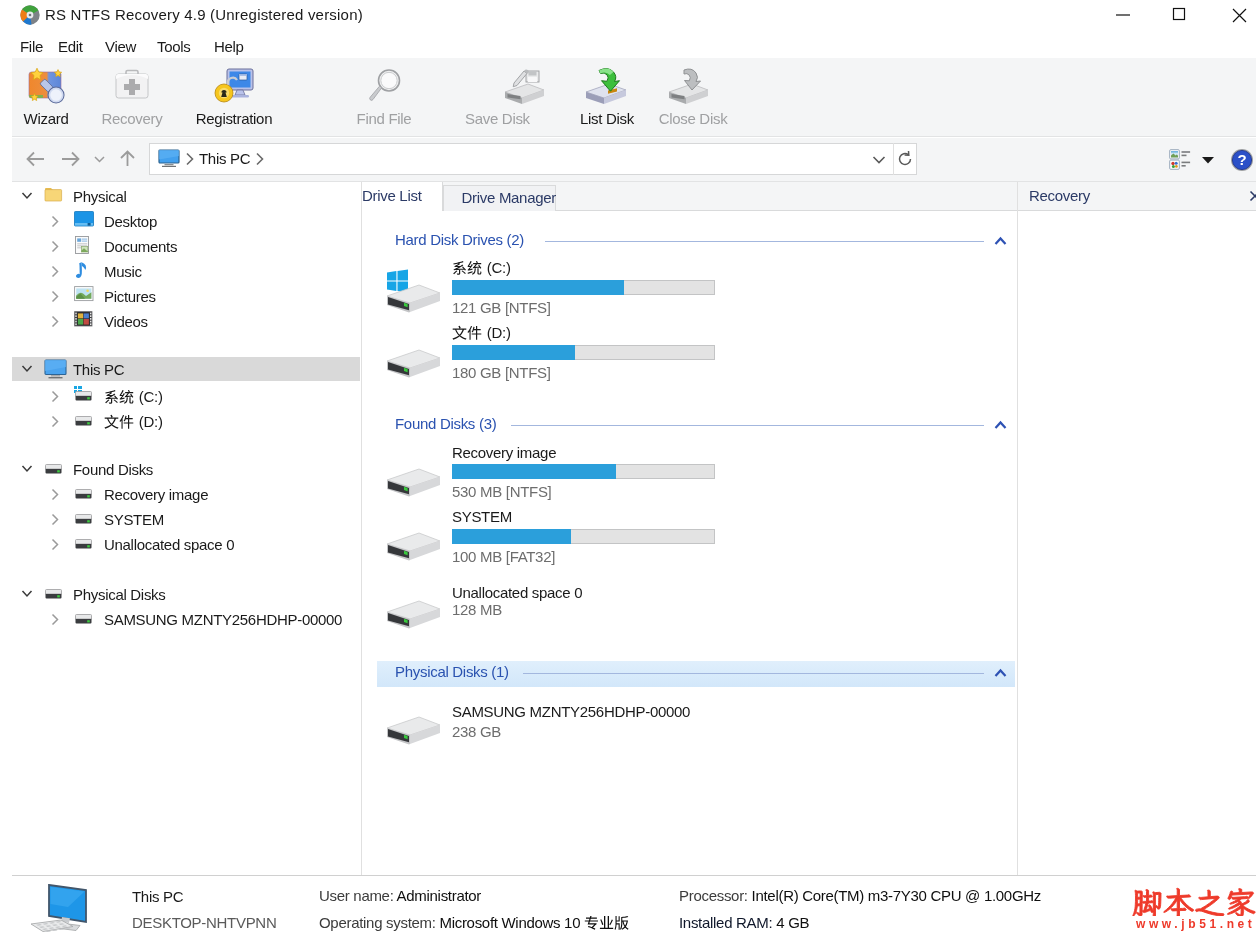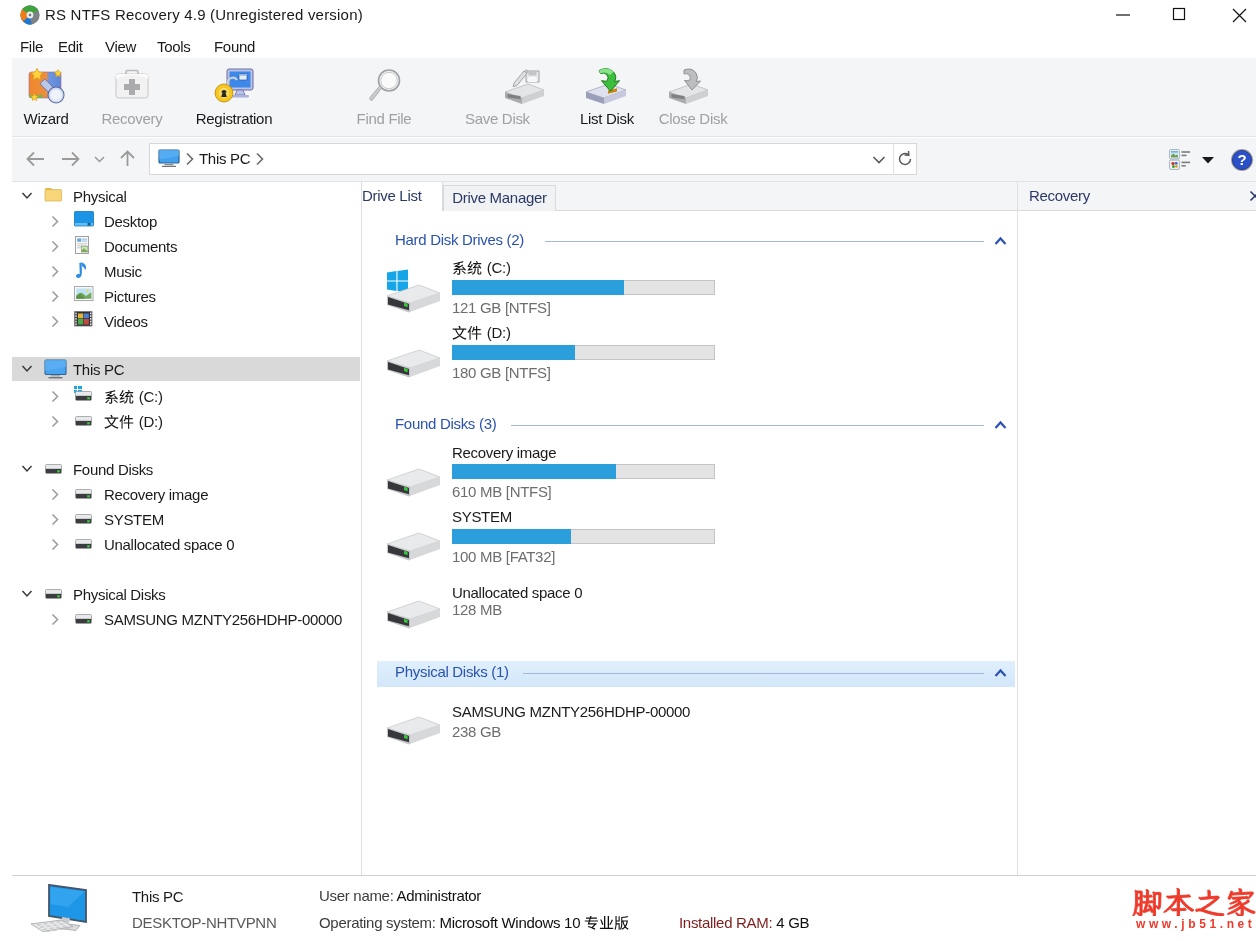--- a/index.html
+++ b/index.html
@@ -23,21 +23,21 @@
 <div class="abs t15" style="left:33px;top:0;height:30px;line-height:30px;letter-spacing:0.2px">RS NTFS Recovery 4.9 (Unregistered version)</div>
 <svg class="abs" style="left:1097px;top:0" width="159" height="30" viewBox="0 0 159 30">
 <line x1="7" y1="15" x2="21" y2="15" stroke="#111" stroke-width="1.2"></line>
 <rect x="64.5" y="8.5" width="11" height="11" fill="none" stroke="#111" stroke-width="1.2"></rect>
 <path d="M124,9 l13,13 M137,9 l-13,13" stroke="#111" stroke-width="1.2"></path>
 </svg>
 <div class="abs t15" style="left:8px;top:33px;height:27px;line-height:27px">File</div>
 <div class="abs t15" style="left:46px;top:33px;height:27px;line-height:27px">Edit</div>
 <div class="abs t15" style="left:93px;top:33px;height:27px;line-height:27px">View</div>
 <div class="abs t15" style="left:145px;top:33px;height:27px;line-height:27px">Tools</div>
-<div class="abs t15" style="left:202px;top:33px;height:27px;line-height:27px">Found</div>
+<div class="abs t15" style="left:202px;top:33px;height:27px;line-height:27px">Help</div>
 <div class="abs" style="left:0;top:58px;width:1256px;height:79px;background:#f4f5f6;border-bottom:1px solid #e2e3e4"></div>
 <div class="abs" style="left:13px;top:67px;width:44px;height:40px"><svg width="44" height="40" viewBox="0 0 44 40">
 <defs>
           <linearGradient id="wg" x1="0" y1="0" x2="1" y2="0">
             <stop offset="0" stop-color="#f0872c"></stop>
             <stop offset="0.55" stop-color="#ec8e3e"></stop>
             <stop offset="0.62" stop-color="#6f95e0"></stop>
             <stop offset="1" stop-color="#5d86d8"></stop>
           </linearGradient>
         </defs>
@@ -172,21 +172,21 @@
 <circle cx="12" cy="12" r="9.6" fill="#2b50c8"></circle>
 <circle cx="12" cy="12" r="9.6" fill="none" stroke="#1a2f8a" stroke-width="0.8"></circle>
 <text x="12" y="17.2" font-family="Liberation Sans" font-size="15" font-weight="bold" fill="#fff" text-anchor="middle">?</text>
 </svg></div>
 <div class="abs" style="left:349px;top:182px;width:1px;height:694px;background:#e0e0e0"></div>
 <div class="abs" style="left:1005px;top:182px;width:1px;height:694px;background:#e0e0e0"></div>
 <div class="abs" style="left:350px;top:182px;width:655px;height:29px;background:#f4f5f6;border-bottom:1px solid #d9dadb"></div>
 <div class="abs" style="left:350px;top:182px;width:81px;height:29px;background:#fff;border-right:1px solid #d9dadb"></div>
 <div class="abs t15 navy" style="left:350px;top:182px;width:81px;height:29px;line-height:28px;text-align:left">Drive List</div>
 <div class="abs" style="left:431px;top:185px;width:113px;height:26px;background:#f1f2f4;border:1px solid #d9dadb;border-bottom:none"></div>
-<div class="abs t15 navy" style="left:431px;top:185px;width:113px;height:26px;line-height:25px;text-align:center">Drive Manager</div>
+<div class="abs t15 navy" style="left:431px;top:185px;width:113px;height:26px;line-height:25px;text-align:right">Drive Manager</div>
 <div class="abs" style="left:1006px;top:182px;width:250px;height:29px;background:#f4f5f6;border-bottom:1px solid #d9dadb"></div>
 <div class="abs t15 navy" style="left:1017px;top:182px;height:29px;line-height:28px">Recovery</div>
 <svg class="abs" style="left:1237px;top:190px" width="12" height="12" viewBox="0 0 12 12">
       <path d="M1.5,1.5 l9,9 M10.5,1.5 l-9,9" stroke="#2b3a66" stroke-width="1.6"></path>
     </svg>
 <div class="abs t15 blue" style="left:383px;top:230px;height:20px;line-height:20px">Hard Disk Drives (2)</div>
     <div class="abs" style="left:533px;top:241px;width:439px;height:1px;background:#a3b7de"></div>
     <svg class="abs" style="left:982px;top:236px" width="13" height="10" viewBox="0 0 13 10">
       <path d="M1.5,8 L6.5,2.5 L11.5,8" fill="none" stroke="#2e52b4" stroke-width="2.2"></path>
     </svg>
@@ -239,21 +239,21 @@
 <polygon points="1,12 33,1 54,9 24,19" fill="#e9eaeb"></polygon>
 <polygon points="1,12 33,1 54,9 24,19" fill="none" stroke="#c9cacc" stroke-width="0.8"></polygon>
 <polygon points="54,9 54,17 24,28 24,19" fill="#d7d8da"></polygon>
 <polygon points="24,19 24,28 23,28.6 1,21 1,12" fill="#c4c5c7"></polygon>
 <polygon points="2,13 23,20 23,26.2 2,20.4" fill="#35373a"></polygon>
 <polygon points="18,18.8 21.6,20 21.6,23.2 18,22" fill="#38c93c"></polygon>
 </svg></div>
 <div class="abs t15" style="left:440px;top:444px">Recovery image</div>
 <div class="abs" style="left:440px;top:464px;width:263px;height:15px;background:#e3e3e3;border:1px solid #c3c4c5"></div>
     <div class="abs" style="left:440px;top:464px;width:164px;height:15px;background:#2b9fdb"></div>
-<div class="abs t15 gray" style="left:440px;top:483px">610 MB [NTFS]</div>
+<div class="abs t15 gray" style="left:440px;top:483px">530 MB [NTFS]</div>
 <div class="abs" style="left:374px;top:532px"><svg width="56" height="32" viewBox="0 0 56 32">
 <polygon points="1,12 33,1 54,9 24,19" fill="#e9eaeb"></polygon>
 <polygon points="1,12 33,1 54,9 24,19" fill="none" stroke="#c9cacc" stroke-width="0.8"></polygon>
 <polygon points="54,9 54,17 24,28 24,19" fill="#d7d8da"></polygon>
 <polygon points="24,19 24,28 23,28.6 1,21 1,12" fill="#c4c5c7"></polygon>
 <polygon points="2,13 23,20 23,26.2 2,20.4" fill="#35373a"></polygon>
 <polygon points="18,18.8 21.6,20 21.6,23.2 18,22" fill="#38c93c"></polygon>
 </svg></div>
 <div class="abs t15" style="left:440px;top:508px">SYSTEM</div>
 <div class="abs" style="left:440px;top:529px;width:263px;height:15px;background:#e3e3e3;border:1px solid #c3c4c5"></div>
@@ -489,19 +489,20 @@
 <div class="abs t15" style="left:120px;top:888px">This PC</div>
 <div class="abs t15" style="left:120px;top:914px;color:#5a5a5a">DESKTOP-NHTVPNN</div>
 <div class="abs t15" style="left:307px;top:887px"><span style="color:#3c3c3c">User name:</span> <span style="color:#0f0f0f">Administrator</span></div>
 <div class="abs t15 cell" style="left:307px;top:914px;height:16px">
       <span style="color:#3c3c3c">Operating system:</span>
       <span style="color:#0f0f0f">&nbsp;Microsoft Windows 10&nbsp;</span>
       <svg width="46" height="16" viewBox="0 0 46 16" style="display:block">
         <path transform="translate(0,0)" d="M14 6.4V7.6H0.8V6.4ZM12.9 3.6V4.7H2V3.6ZM11.9 9.2V10.4H4.6V9.2ZM11.8 9.2 12 9.2 12.9 9.7Q12.3 10.4 11.5 11.1Q10.8 11.9 9.9 12.7Q9.1 13.5 8.4 14.2L7.3 13.6Q8 12.9 8.8 12.1Q9.6 11.3 10.4 10.6Q11.1 9.9 11.5 9.4V9.2ZM4.5 12.1Q5.4 12.3 6.3 12.6Q7.3 13 8.2 13.3Q9.1 13.7 10 14Q10.8 14.4 11.4 14.7L10.7 15.8Q10.1 15.5 9.3 15.1Q8.5 14.7 7.6 14.3Q6.6 13.9 5.7 13.6Q4.7 13.2 3.8 13ZM7.6 2.1Q7.3 3.1 6.9 4.2Q6.6 5.3 6.2 6.5Q5.9 7.6 5.6 8.6Q5.2 9.6 4.9 10.4H3.6Q4 9.6 4.3 8.5Q4.7 7.5 5 6.3Q5.4 5.2 5.7 4Q6.1 2.9 6.3 1.9Z M29.2 13.8V15H15.9V13.8ZM21.3 2.1V14.3H20V2.1ZM25 2.1V14.4H23.7V2.1ZM28.9 5.9Q28.5 6.8 28.1 7.7Q27.6 8.7 27.2 9.6Q26.7 10.4 26.3 11.2L25.3 10.6Q25.7 9.9 26.2 9Q26.6 8.1 27.1 7.2Q27.5 6.2 27.8 5.4ZM17.3 5.3Q17.7 6.2 18.1 7.1Q18.5 8.1 18.9 9Q19.2 9.9 19.4 10.6L18.2 11Q18 10.4 17.7 9.4Q17.4 8.5 17 7.5Q16.6 6.5 16.2 5.7Z M43.2 6.4V7.5H37.9V6.4ZM35.7 9.3V15.8H34.6V10.4H32.1V9.3ZM32.6 8.1Q32.6 9.1 32.6 10.1Q32.6 11.2 32.4 12.2Q32.3 13.2 32.1 14.1Q31.8 15.1 31.5 15.9Q31.4 15.7 31.2 15.6Q31 15.5 30.9 15.4Q30.7 15.2 30.6 15.2Q30.9 14.4 31.1 13.5Q31.3 12.7 31.4 11.8Q31.5 10.8 31.5 9.9Q31.5 9 31.5 8.1V2H32.6ZM43 6.4 43.3 6.4 44 6.6Q43.6 8.9 42.9 10.7Q42.1 12.5 41 13.8Q39.8 15 38.5 15.8Q38.4 15.6 38.3 15.4Q38.1 15.3 38 15.1Q37.8 14.9 37.7 14.8Q39 14.2 40 13Q41.1 11.9 41.8 10.3Q42.5 8.7 42.8 6.6V6.4ZM39.5 7.2Q39.9 8.9 40.5 10.4Q41.2 11.9 42.2 13Q43.2 14.1 44.6 14.7Q44.4 14.8 44.3 15Q44.1 15.2 44 15.4Q43.8 15.6 43.7 15.7Q42.3 15 41.3 13.8Q40.3 12.6 39.6 11Q38.9 9.4 38.5 7.4ZM38.3 8.3Q38.3 9.2 38.3 10.2Q38.2 11.2 38.1 12.2Q37.9 13.2 37.7 14.1Q37.4 15 36.9 15.8Q36.8 15.7 36.6 15.6Q36.5 15.5 36.3 15.3Q36.1 15.2 36 15.2Q36.4 14.4 36.6 13.6Q36.9 12.7 37 11.8Q37.1 10.9 37.2 10Q37.2 9.1 37.2 8.3V3H38.3ZM35.7 2.3V7.5H32.1V6.4H34.6V2.3ZM44.3 3.1Q43.4 3.4 42.2 3.5Q41.1 3.7 39.9 3.8Q38.7 3.9 37.6 4Q37.5 3.8 37.4 3.5Q37.3 3.2 37.2 3Q38.3 2.9 39.4 2.8Q40.6 2.7 41.6 2.5Q42.6 2.3 43.4 2.1Z" fill="#0f0f0f"></path>
       </svg>
     </div>
-<div class="abs t15" style="left:667px;top:914px"><span style="color:#7f1d1d">Installed RAM:</span> <span style="color:#0f0f0f">4 GB</span></div>
+<div class="abs t15" style="left:667px;top:887px"><span style="color:#3c3c3c">Processor:</span> <span style="color:#0f0f0f">Intel(R) Core(TM) m3-7Y30 CPU @ 1.00GHz</span></div>
+<div class="abs t15" style="left:667px;top:914px"><span style="color:#0f172a">Installed RAM:</span> <span style="color:#0f0f0f">4 GB</span></div>
 <div class="abs" style="left:1120px;top:882px">
       <svg width="125" height="34" viewBox="0 0 125 34" style="display:block">
         <path transform="translate(0,0)" d="M8.1 17.1 8 21.7 5.5 21.9Q5.5 21 5.6 19.7Q5.6 18.4 5.6 17.3ZM8.1 11 8.1 15.2 5.6 15.3Q5.6 14.3 5.6 13.1Q5.6 11.9 5.6 11.1ZM21.3 12.7V19.7Q21.2 19.6 21.1 19.5Q20.8 19.1 20.4 18.8Q20 18.6 19.7 18.6Q19.6 18.6 19.5 18.6Q19.4 18.7 19.3 18.7Q18.8 18.9 18.1 19L16.6 19.1V15.3L19.5 15.1Q19.8 15 20.1 14.9Q20.4 14.7 20.4 14.4Q20.4 14.1 19.8 13.5Q19.3 13 18.8 13Q18.7 13 18.6 13Q18.5 13.1 18.4 13.1Q18.1 13.2 17.9 13.2Q17.6 13.3 17.2 13.3L16.6 13.4V8.9Q16.6 8.5 16.4 8.2Q16.2 8 15.5 7.7Q14.7 7.5 14.3 7.5Q13.8 7.5 13.8 7.9Q13.8 8 13.9 8.3Q14.2 8.6 14.3 8.9Q14.5 9.1 14.5 9.5V13.5L13.2 13.6Q13.1 13.6 12.9 13.7Q12.8 13.7 12.6 13.7Q12.4 13.7 12.1 13.6Q11.9 13.6 11.6 13.5Q11.5 13.5 11.3 13.5Q10.9 13.5 10.9 13.8Q10.9 14.1 11.2 14.5Q11.4 14.9 11.9 15.2Q12.3 15.6 13 15.6Q13.1 15.6 13.4 15.5Q13.6 15.5 13.9 15.5L14.5 15.4V19.3L12.2 19.4Q12.1 19.4 11.9 19.4Q11.7 19.4 11.5 19.4Q11.3 19.4 11.1 19.4Q10.9 19.4 10.7 19.4Q10.6 19.3 10.5 19.3Q10.3 19.3 10.2 19.4L10.3 10.9Q10.3 10.7 10.3 10.5Q10.4 10.4 10.4 10.1Q10.4 9.4 9.8 9.2Q9.2 8.9 9 8.9H8.6L5.5 9.1Q4.7 8.7 4.2 8.5Q3.7 8.3 3.3 8.3Q2.9 8.3 2.9 8.8Q2.9 8.9 3 9.1Q3 9.2 3.1 9.4Q3.3 10.1 3.4 11.5Q3.5 13 3.5 16Q3.5 19.7 3.3 22.3Q3.2 24.9 2.9 26.8Q2.5 28.7 2.1 30.2Q1.6 31.7 1 33.2Q0.8 33.5 0.8 33.7Q0.7 33.9 0.7 34.1Q0.7 34.5 1 34.5Q1.3 34.5 1.9 33.9Q2.4 33.3 3.2 32Q3.9 30.7 4.5 28.6Q5.1 26.6 5.4 23.9L8 23.8L7.9 31.4Q7.5 31.3 6.9 31.1Q6.2 30.8 5.6 30.5Q5.1 30.2 4.7 30.2Q4.3 30.2 4.3 30.5Q4.3 30.9 4.8 31.5Q5.3 32.1 6 32.7Q6.7 33.3 7.4 33.7Q8.1 34.2 8.5 34.2Q9.1 34.2 9.6 33.7Q10.1 33.2 10.1 32.6Q10.1 32.3 10.1 32.1Q10.1 31.9 10.1 31.6L10.2 20.2Q10.3 20.5 10.7 20.8Q11.3 21.3 11.8 21.3Q12 21.3 12.3 21.3Q12.5 21.2 12.9 21.2L13.9 21.1Q13.6 22.3 13.3 23.5Q12.9 24.8 12.5 26Q12.2 27.2 11.7 28.5Q11.3 28.6 10.8 28.6Q10.3 28.6 10.3 28.9Q10.3 29 10.4 29.3Q10.4 29.3 10.7 29.6Q10.9 29.9 11.3 30.3Q11.7 30.6 12.2 30.6Q12.5 30.6 13.4 30.3Q14.3 30 15.4 29.6Q16.5 29.1 17.4 28.8Q18.3 28.4 18.5 28.3Q18.6 28.5 18.8 28.9Q18.9 29.3 19 29.7Q19.3 30.5 19.8 30.5Q20.3 30.5 20.8 30.2Q21.1 30 21.3 29.8V31.4Q21.3 31.9 21.2 32.3Q21.2 32.7 21.1 33.1Q21.1 33.2 21.1 33.3Q21.1 33.4 21.1 33.5Q21.1 34.1 21.5 34.4Q21.9 34.7 22.3 34.9Q22.7 35 22.8 35Q23.5 35 23.5 34.2V24.1Q23.5 24.3 23.7 24.6Q24 25.1 24.5 25.7Q25 26.4 25.6 26.8Q26.2 27.2 26.7 27.2Q27.4 27.2 27.8 26.6Q28.3 25.9 28.5 24.3Q28.7 22.7 28.8 19.8Q28.9 16.9 29 12.3Q29 12.2 29 12Q29.1 11.9 29.1 11.7Q29.1 11.2 28.8 10.9Q28.5 10.6 28.1 10.5Q27.8 10.3 27.6 10.3H27.3L23.3 10.6Q22.5 10.2 22 10Q21.5 9.8 21.1 9.8Q20.8 9.8 20.8 10.2Q20.8 10.4 20.8 10.6Q20.9 10.8 21 11Q21.2 11.4 21.2 11.8Q21.3 12.2 21.3 12.7ZM16.4 21 20.5 20.7Q21.1 20.7 21.3 20.4V29Q21.2 28.9 21.1 28.7Q20.6 27.3 19.9 26Q19.2 24.6 18.4 23.3Q18.2 23 18.1 22.9Q17.9 22.8 17.6 22.8Q17.1 22.8 16.8 23Q16.4 23.3 16.4 23.7Q16.4 23.9 16.6 24.3Q16.9 24.9 17.2 25.5Q17.5 26.2 17.8 26.6Q16.8 26.9 15.7 27.3Q14.7 27.7 14.1 27.9Q14.7 26.4 15.2 24.7Q15.7 23 16.4 21ZM26.3 24.6Q26.3 24.6 26.2 24.6Q25.8 24.5 25.4 24.2Q25 23.9 24.5 23.5Q24.1 23.2 23.8 23.2Q23.6 23.2 23.4 23.4V12.7L26.8 12.4Q26.8 16 26.7 18.4Q26.6 20.8 26.6 22.1Q26.5 23.4 26.4 24Q26.3 24.6 26.3 24.6Q26.3 24.6 26.3 24.6Z M47.5 28.6 53.2 28.4Q54.2 28.3 54.2 27.7Q54.2 27.4 54 27Q53.7 26.7 53.3 26.4Q52.9 26.1 52.4 26.1Q52.2 26.1 52 26.1Q51.6 26.3 51.4 26.3Q51.1 26.4 50.7 26.4L47.5 26.5V17.5Q49.7 20.9 52.6 23.8Q55.6 26.7 59.3 29.1Q59.4 29.2 59.6 29.3Q59.7 29.4 60 29.4Q60.3 29.4 60.7 29.2Q61.2 28.9 61.5 28.6Q61.9 28.3 61.9 28.1Q61.9 27.9 61.4 27.6Q57.5 25.5 54.3 22.3Q51.2 19.1 48.5 15.5L57.7 15Q58.1 15 58.4 14.9Q58.7 14.8 58.7 14.5Q58.7 14.2 58.3 13.8Q57.9 13.4 57.5 13.1Q57 12.7 56.6 12.7Q56.5 12.7 56.3 12.8Q56 12.9 55.6 13Q55.3 13 55 13.1L47.5 13.5V7.6Q47.5 7.1 47.2 6.9Q46.8 6.6 46.3 6.5Q45.9 6.4 45.5 6.3L45.2 6.3Q44.6 6.3 44.6 6.7Q44.6 6.9 44.8 7.1Q45.2 7.7 45.2 8.4V13.6L37 14.1H36.5Q36.2 14.1 35.9 14Q35.6 14 35.3 13.9Q35.2 13.9 35.1 13.9Q34.6 13.9 34.6 14.3Q34.6 14.4 34.7 14.6Q35.1 15.8 35.8 16Q36.4 16.2 36.8 16.2Q37 16.2 37.2 16.2Q37.4 16.2 37.7 16.2L44 15.8Q42.4 18.6 40.4 21.2Q38.4 23.8 36.3 25.8Q34.2 27.8 32.3 29.3Q31.7 29.7 31.7 30.1Q31.7 30.5 32.1 30.5Q32.5 30.5 33.9 29.8Q35.2 29 37.2 27.5Q39.1 25.9 41.3 23.5Q43.5 21 45.2 18V26.6L41.2 26.8Q41.1 26.8 41 26.8Q40.8 26.8 40.7 26.8Q40.1 26.8 39.6 26.7Q39.5 26.6 39.3 26.6Q39 26.6 39 26.9Q39 27.1 39.1 27.2Q39.1 27.4 39.3 27.9Q39.5 28.3 39.8 28.5Q40.2 28.9 41.1 28.9H41.6L45.2 28.7V31.7Q45.2 32.2 45.1 32.6Q45.1 33.1 45 33.5Q45 33.7 45 33.8Q45 34.3 45.2 34.6Q45.5 34.8 46 35.1Q46.4 35.3 46.7 35.3Q47.5 35.3 47.5 34.3Z M90 34.2H90.3Q90.9 34.2 91.3 33.7Q91.6 33.1 91.8 32.7L92 32.2Q92 31.7 91.1 31.7Q85.8 31.5 80.9 30.3Q75.9 29.1 71.6 27.5Q75.4 25.4 79.4 22.6Q83.4 19.7 86.7 16.6Q86.9 16.5 87.1 16.2Q87.3 16 87.3 15.7Q87.3 15.1 86.8 14.6Q86.2 14.1 85.5 14.1Q85.4 14.1 85.2 14.1Q85 14.1 84.8 14.1L78.3 14.6V9.4Q78.3 8.9 78.1 8.7Q77.9 8.5 77.2 8.2Q76.5 8 76.1 8Q75.5 8 75.5 8.4Q75.5 8.7 75.6 8.9Q75.8 9.1 75.8 9.5Q75.9 9.9 75.9 10L76 14.8L69.2 15.4Q69 15.4 68.9 15.4Q68.8 15.4 68.7 15.4Q68.1 15.4 67.5 15.3Q67.4 15.2 67.3 15.2Q66.8 15.2 66.8 15.6Q66.8 15.8 66.9 16.1Q67.2 16.8 67.6 17.1Q67.9 17.5 68.2 17.6Q68.5 17.6 68.7 17.6Q68.9 17.6 69.2 17.6Q69.5 17.6 69.8 17.5L83.4 16.4Q80.8 18.7 77.1 21.4Q73.5 24.1 68.5 26.8Q68.4 26.8 68.1 26.7Q67.9 26.7 67.6 26.7Q66.7 26.7 66 26.9Q65.2 27 64.4 27.2Q63.5 27.5 63.5 28.2Q63.5 28.6 63.8 29.1Q64.1 29.6 64.6 29.6Q64.9 29.6 65.1 29.5Q65.7 29.3 66.4 29.1Q67.1 29 67.8 29Q69.4 29 71.1 29.7Q75.2 31.3 80.1 32.5Q85 33.7 90 34.2Z M107.8 22.4 108.2 23.4Q108.2 23.5 108.3 23.7Q108.3 23.8 108.3 23.8Q106.1 25.6 104.1 26.9Q102 28.2 100.2 29.2Q98.3 30.1 96.6 31Q95.4 31.5 95.4 32.1Q95.4 32.5 96 32.5Q96.1 32.5 97.1 32.2Q98.1 32 99.9 31.3Q101.6 30.7 103.9 29.4Q106.3 28.2 108.9 26.3Q109.1 27.5 109.1 29Q109.1 30 109 30.9Q108.9 31.7 108.7 32.2Q108.5 32.7 108.4 32.7L107.5 32.4Q106.6 32.1 105.1 31Q104.3 30.5 103.9 30.5Q103.6 30.5 103.6 30.9Q103.6 31.4 104.2 32.1Q104.7 32.9 105.6 33.6Q106.4 34.4 107.2 34.9Q108.1 35.4 108.7 35.4Q109.4 35.4 110.1 34.7Q110.9 33.8 111.2 32.7Q111.4 31.7 111.5 30.3Q111.5 30 111.6 29.7Q111.6 29.5 111.6 29.2Q111.6 28.4 111.5 27.6Q111.4 26.8 111.3 26.3Q112.6 27.3 114.4 28.4Q116.2 29.5 117.8 30.2Q119.3 30.9 120.4 31.3Q121.4 31.7 121.4 31.7Q121.7 31.7 122.1 31.4Q122.5 31.1 122.9 30.7Q123.3 30.3 123.3 30.1Q123.3 29.7 122.7 29.5Q120.3 28.7 118.3 27.9Q116.3 27 114.5 25.9Q112.6 24.8 110.8 23.5Q112.2 22.9 113.7 22.1Q115.2 21.4 117 20.1Q117.3 20 117.3 19.6Q117.3 19.2 117.1 18.7Q116.9 18.2 116.6 17.8Q116.3 17.4 116 17.4Q115.6 17.4 115.4 17.9Q115 18.8 113.5 19.9Q111.9 20.9 110 21.7Q109.6 20.8 109 19.9Q108.4 19 107.7 18.4Q108 18.1 108.5 17.7Q109 17.3 109.5 16.9L115.1 16.5Q115.5 16.5 115.9 16.4Q116.3 16.2 116.3 15.8Q116.3 15.7 116.1 15.3Q115.9 14.9 115.5 14.6Q115.1 14.3 114.6 14.3Q114.4 14.3 114.1 14.4Q113.3 14.7 112.3 14.7L102.3 15.3H101.8Q101.4 15.3 101 15.2Q100.7 15.2 100.3 15.1Q100.1 15 99.9 15Q99.5 15 99.5 15.4Q99.5 15.7 99.7 15.9Q100 16.7 100.5 17Q100.9 17.3 101.7 17.3Q101.9 17.3 102.1 17.3Q102.3 17.3 102.6 17.3L105.8 17.1Q104.3 18.3 102.5 19.2Q100.6 20.1 98.8 20.9Q97.7 21.3 97.7 21.8Q97.7 22.2 98.3 22.2Q98.6 22.2 99.1 22.1Q100.6 21.8 102.3 21.1Q104.1 20.5 105.9 19.4Q106.1 19.7 106.4 19.9Q106.6 20.2 106.7 20.3Q104.3 22.3 102 23.6Q99.7 24.8 97.7 25.7Q96.5 26.2 96.5 26.8Q96.5 27.2 97.2 27.2Q97.4 27.2 98.3 26.9Q99.3 26.7 100.9 26.1Q102.4 25.5 104.2 24.6Q106.1 23.6 107.8 22.4ZM99.9 13.1 118.4 12.1Q118 12.8 117.6 13.6Q117.2 14.4 116.7 15.1Q116.2 15.8 116.2 16.2Q116.2 16.6 116.6 16.6Q117.1 16.6 118.2 15.6Q119.3 14.6 120.9 12.2Q121 12 121.3 11.8Q121.6 11.6 121.6 11.3Q121.6 10.7 121 10.3Q120.4 9.9 120 9.9Q119.9 9.9 119.8 9.9Q119.7 9.9 119.6 9.9L109.7 10.5L109.8 7.8Q109.8 7.3 109.3 7.1Q108.8 6.8 108.2 6.7Q107.7 6.5 107.3 6.5Q106.6 6.5 106.6 7Q106.6 7.2 106.8 7.4Q107 7.7 107.1 8Q107.2 8.3 107.2 8.6L107.3 10.6L100.6 11Q100.7 10.7 100.7 10.4Q100.8 10.2 100.8 10.1Q100.8 9.5 100.2 9.3Q99.6 9.1 99.4 9.1Q98.7 9.1 98.4 9.9Q98 11.6 97.4 13.1Q96.8 14.6 96 16Q95.9 16.1 95.9 16.3Q95.9 16.5 96.2 16.8Q96.4 17.1 96.8 17.4Q97.2 17.6 97.5 17.6Q97.8 17.6 98 17.4Q98.1 17.2 98.3 17Q99.3 15.1 99.9 13.1Z" fill="#ee3a2a" stroke="#ee3a2a" stroke-width="0.9"></path>
       </svg>
     </div>
 <div class="abs" style="left:1124px;top:917px;width:120px;font-size:12px;font-weight:bold;letter-spacing:3.6px;color:#ee3a2a;white-space:nowrap">www.jb51.net</div>
 </div>
 </body></html>

